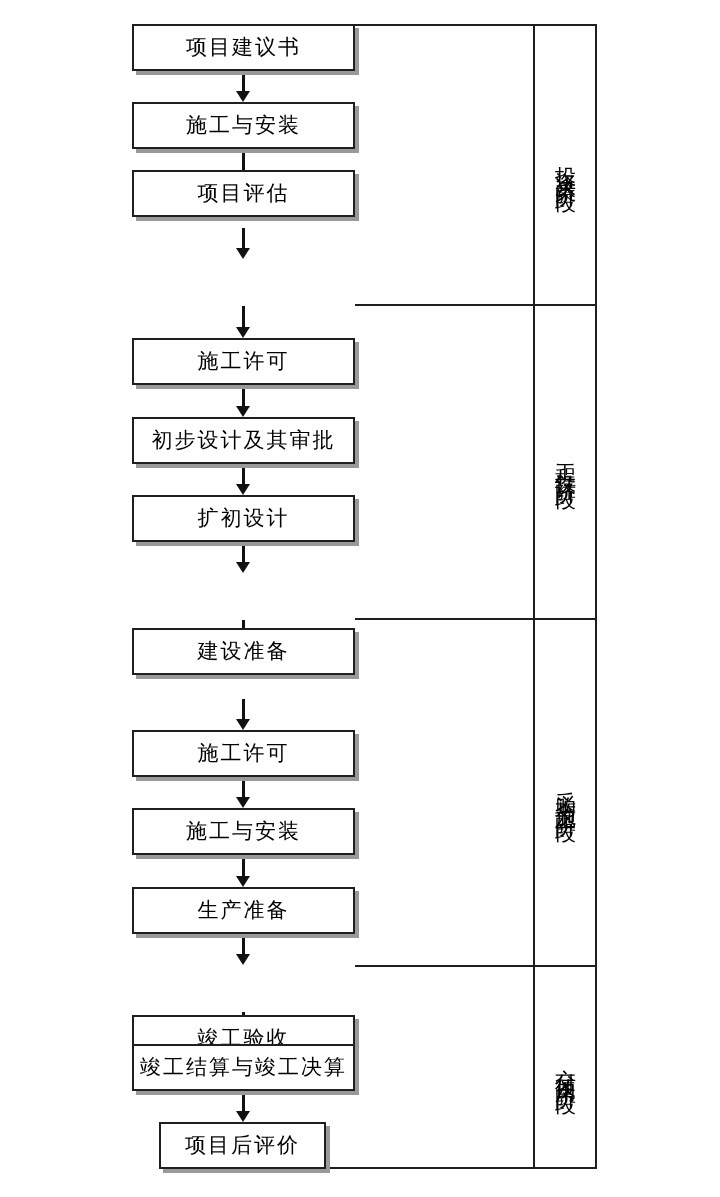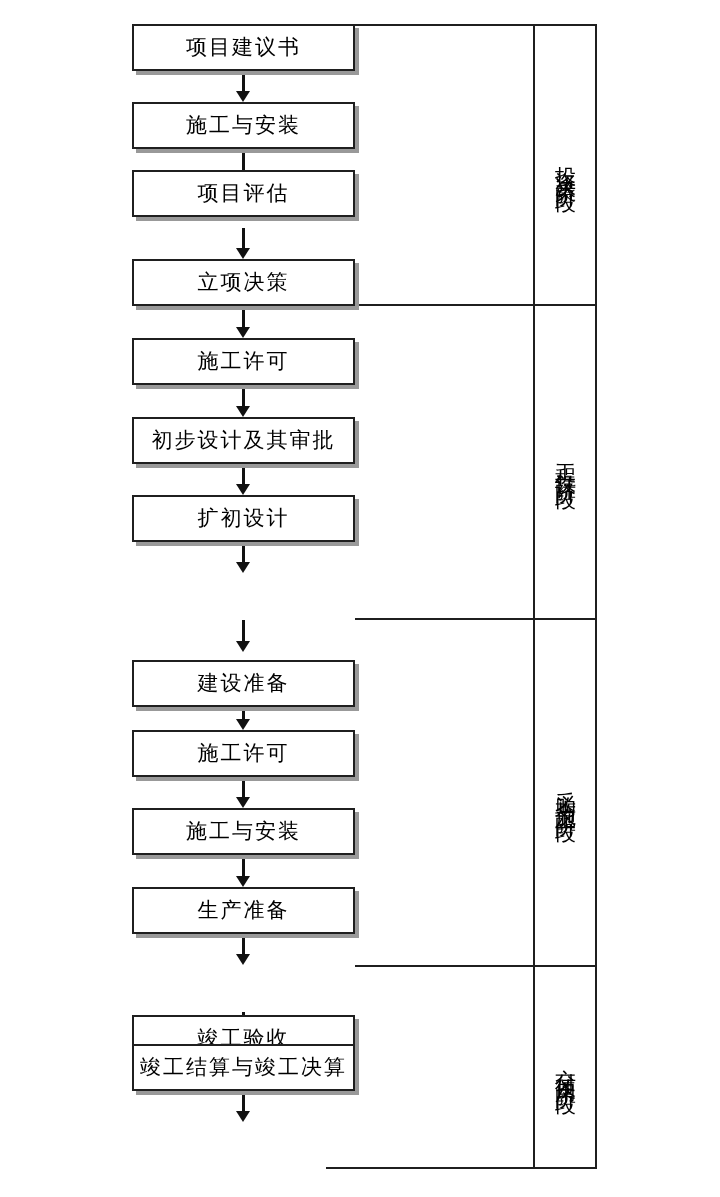--- a/index.html
+++ b/index.html
@@ -101,49 +101,49 @@
 
   <div class="flow-box" style="top:24px">
       <span>项目建议书</span>
     </div>
   <div class="flow-box" style="top:102px">
       <span>施工与安装</span>
     </div>
   <div class="flow-box" style="top:170px">
       <span>项目评估</span>
     </div>
-  <div class="flow-box" style="top:259px">
-      <span>立项决策</span>
-    </div>
   <div class="flow-box" style="top:338px">
       <span>施工许可</span>
     </div>
   <div class="flow-box" style="top:495px">
       <span>扩初设计</span>
     </div>
   <div class="flow-box" style="top:417px">
       <span>初步设计及其审批</span>
     </div>
-  <div class="flow-box" style="top:660px">
+  <div class="flow-box" style="top:628px">
       <span>建设准备</span>
     </div>
   <div class="flow-box" style="top:730px">
       <span>施工许可</span>
     </div>
   <div class="flow-box" style="top:887px">
       <span>生产准备</span>
     </div>
   <div class="flow-box" style="top:808px">
       <span>施工与安装</span>
     </div>
   <div class="flow-box" style="top:1015px">
       <span>竣工验收</span>
     </div>
   <div class="flow-box" style="top:1044px">
       <span>竣工结算与竣工决算</span>
+    </div>
+  <div class="flow-box narrow" style="top:1122px">
+      <span>项目后评价</span>
     </div>
 
   <div class="flow-arrow" style="top:71px;height:31px"></div>
   <div class="flow-arrow" style="top:149px;height:32px"></div>
   <div class="flow-arrow" style="top:228px;height:31px"></div>
   <div class="flow-arrow" style="top:306px;height:32px"></div>
   <div class="flow-arrow" style="top:385px;height:32px"></div>
   <div class="flow-arrow" style="top:464px;height:31px"></div>
   <div class="flow-arrow" style="top:542px;height:31px"></div>
   <div class="flow-arrow" style="top:620px;height:32px"></div>

